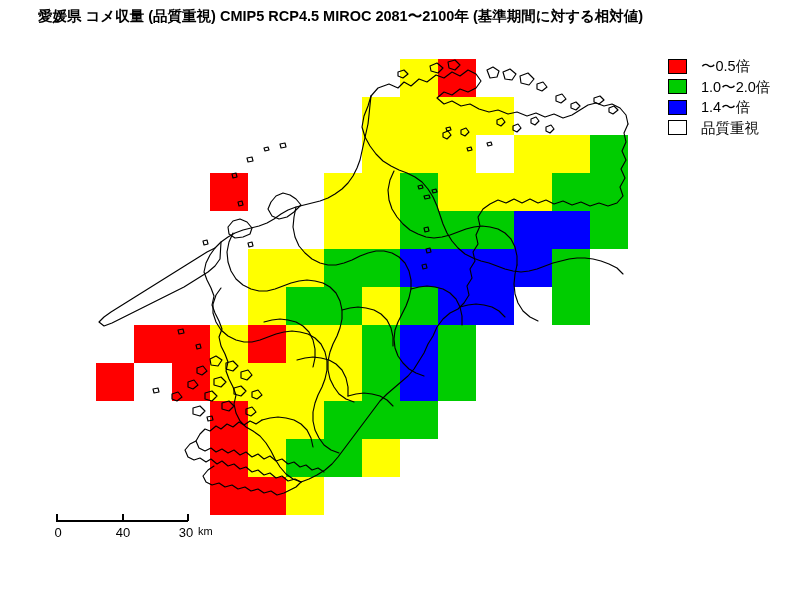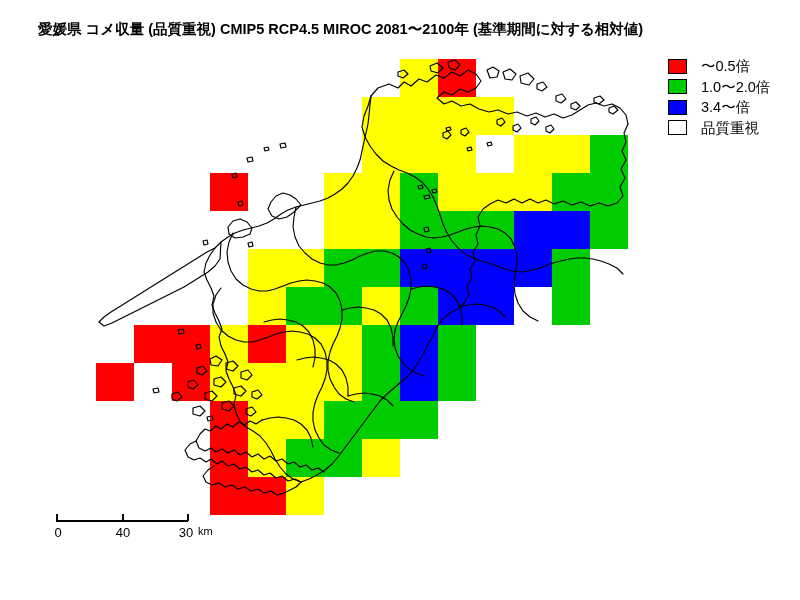--- a/index.html
+++ b/index.html
@@ -1,20 +1,20 @@
 <!DOCTYPE html>
 <html><head>
 <meta charset="utf-8">
 <style>
   html,body{margin:0;padding:0;background:#ffffff;}
   body{width:800px;height:600px;overflow:hidden;
        font-family:"Liberation Sans","DejaVu Sans",sans-serif;color:#000;}
   #root{position:relative;width:800px;height:600px;}
 
-  #map-title{position:absolute;left:38px;top:20px;font-size:14.5px;font-weight:bold;
+  #map-title{position:absolute;left:38px;top:7px;font-size:14.5px;font-weight:bold;
              letter-spacing:0px;white-space:nowrap;color:#000;}
 
   
   #map-canvas{position:absolute;left:0;top:0;width:800px;height:600px;}
   #grid-layer,#outline-layer{position:absolute;left:0;top:0;}
 
   
   #map-legend{position:absolute;left:668px;top:56px;}
   .legend-row{display:flex;align-items:center;height:20.5px;}
   .legend-swatch{width:19px;height:15px;border:1px solid #000;box-sizing:border-box;
@@ -270,21 +270,21 @@
     <div class="legend-row">
       <span class="legend-swatch" style="background:#FF0000"></span>
       <span class="legend-label">〜0.5倍</span>
     </div>
     <div class="legend-row">
       <span class="legend-swatch" style="background:#00CC00"></span>
       <span class="legend-label">1.0〜2.0倍</span>
     </div>
     <div class="legend-row">
       <span class="legend-swatch" style="background:#0000FF"></span>
-      <span class="legend-label">3.4〜倍</span>
+      <span class="legend-label">1.4〜倍</span>
     </div>
     <div class="legend-row">
       <span class="legend-swatch" style="background:#FFFFFF"></span>
       <span class="legend-label">品質重視</span>
     </div>
   </div>
 
   <div id="scale-bar">
     <div class="sb-line"></div>
     <div class="sb-tick" style="left:0px"></div>

